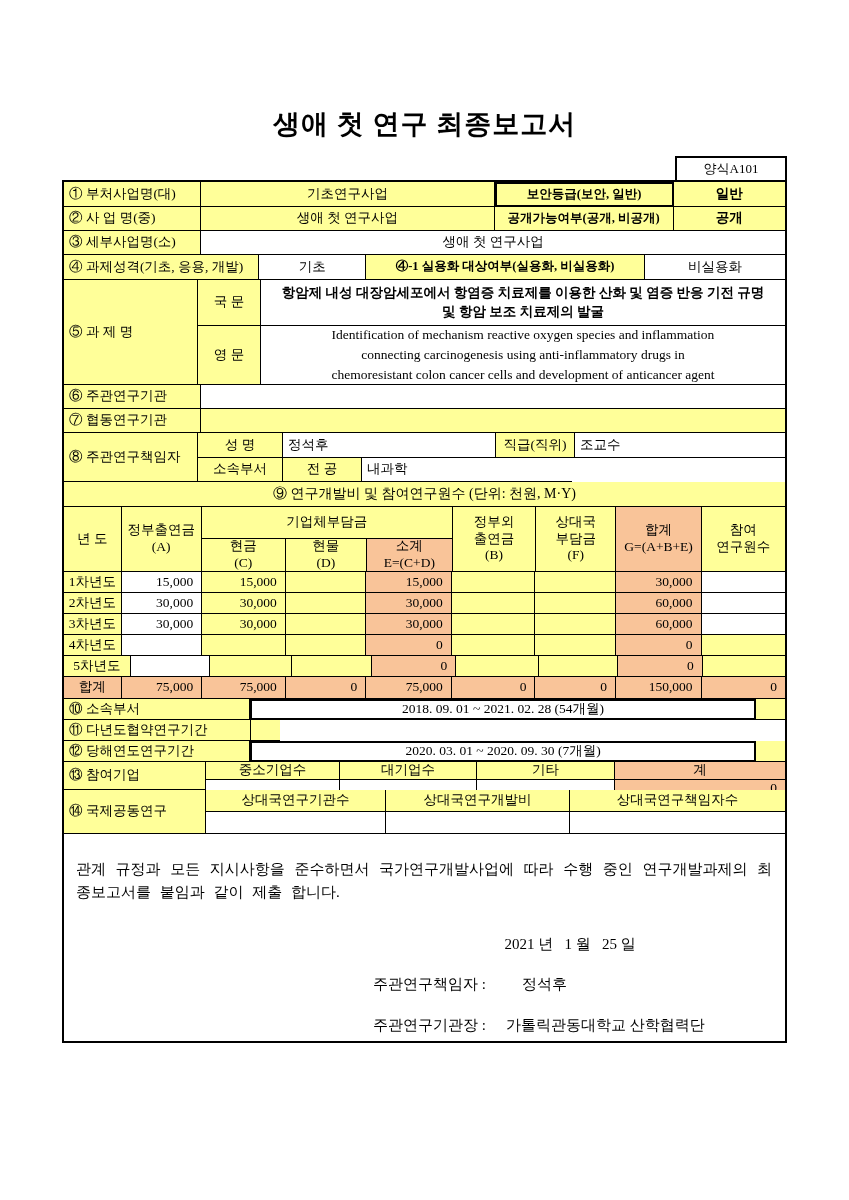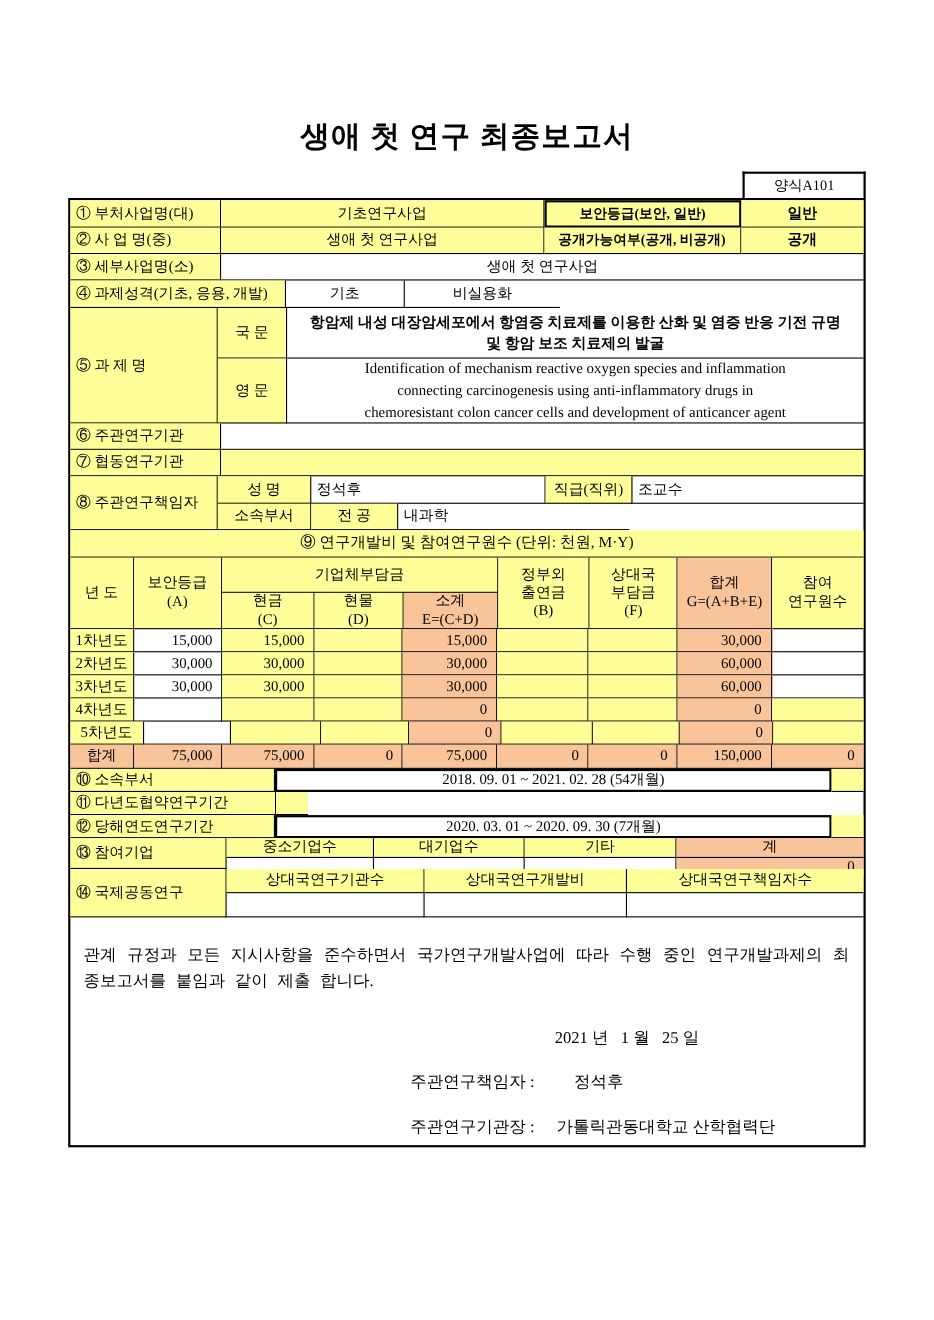--- a/index.html
+++ b/index.html
@@ -61,20 +61,21 @@
       </div>
 
       <div class="fr" style="height:24px">
         <div class="c y lt" style="width:138px">③ 세부사업명(소)</div>
         <div class="c nbr" style="width:587px">생애 첫 연구사업</div>
       </div>
 
       <div class="fr" style="height:25px">
         <div class="c y lt" style="width:196px">④ 과제성격(기초, 응용, 개발)</div>
         <div class="c" style="width:108px">기초</div>
+        <div class="c y b sm" style="width:280px">④-1 실용화 대상여부(실용화, 비실용화)</div>
         <div class="c nbr" style="width:141px">비실용화</div>
       </div>
 
       <div class="fr" style="height:105px">
         <div class="c y lt" style="width:138px">⑤ 과 제 명</div>
         <div class="stack" style="width:587px">
           <div class="fr" style="height:46px">
             <div class="c y" style="width:63px">국 문</div>
             <div class="c nbr pre kor-title" style="width:524px">항암제 내성 대장암세포에서 항염증 치료제를 이용한 산화 및 염증 반응 기전 규명
 및 항암 보조 치료제의 발굴</div>
@@ -114,21 +115,21 @@
           </div>
         </div>
       </div>
 
       <div class="fr" style="height:25px">
         <div class="c y nbr" style="width:725px;font-size:14px">⑨ 연구개발비 및 참여연구원수 (단위: 천원, M·Y)</div>
       </div>
 
       <div class="fr" style="height:65px">
         <div class="c y pre" style="width:58px">년 도</div>
-        <div class="c y pre" style="width:81px">보안등급
+        <div class="c y pre" style="width:81px">정부출연금
 (A)</div>
         <div class="stack" style="width:251px">
           <div class="fr" style="height:32px">
             <div class="c y" style="width:251px">기업체부담금</div>
           </div>
           <div class="fr" style="height:33px">
             <div class="c y pre" style="width:84px">현금
 (C)</div>
             <div class="c y pre" style="width:81px">현물
 (D)</div>

